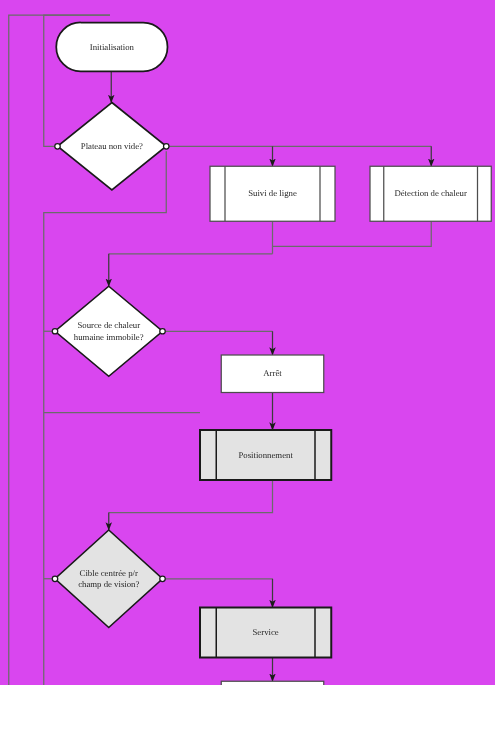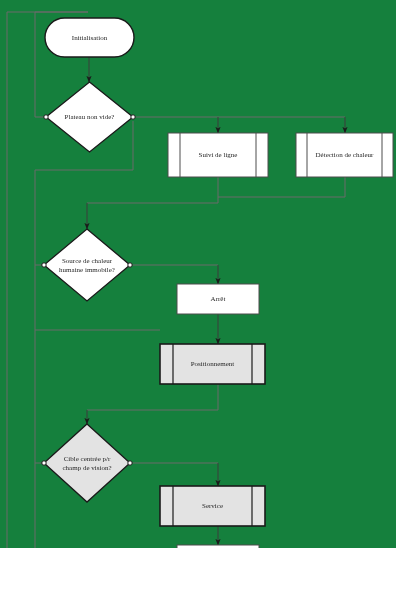--- a/index.html
+++ b/index.html
@@ -7,21 +7,21 @@
     padding: 0;
     background: #ffffff;
   }
   body {
     font-family: "Liberation Serif", serif;
   }
   #canvas {
     position: relative;
     width: 396px;
     height: 548px;
-    background: #15803d;
+    background: #d946ef;
     overflow: hidden;
   }
   #canvas svg {
     position: absolute;
     top: 0;
     left: 0;
   }
   .node-label {
     font-family: "Liberation Serif", serif;
     font-size: 7px;

